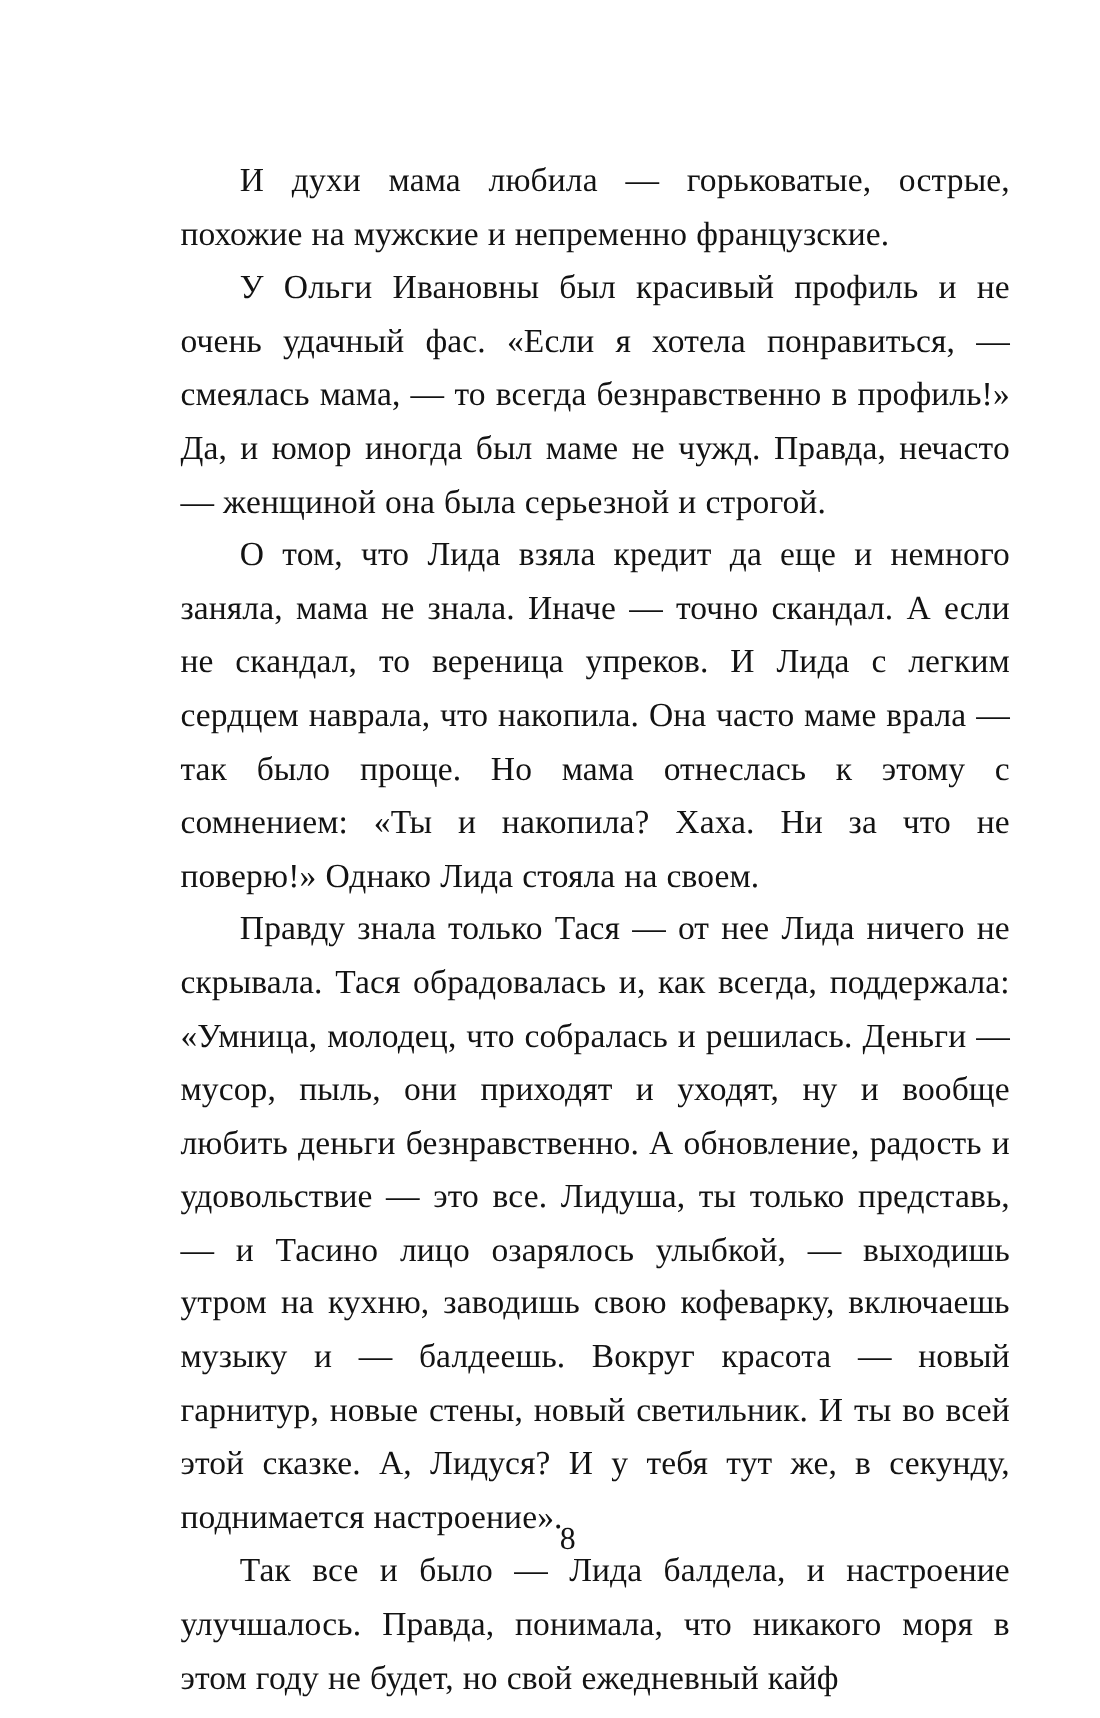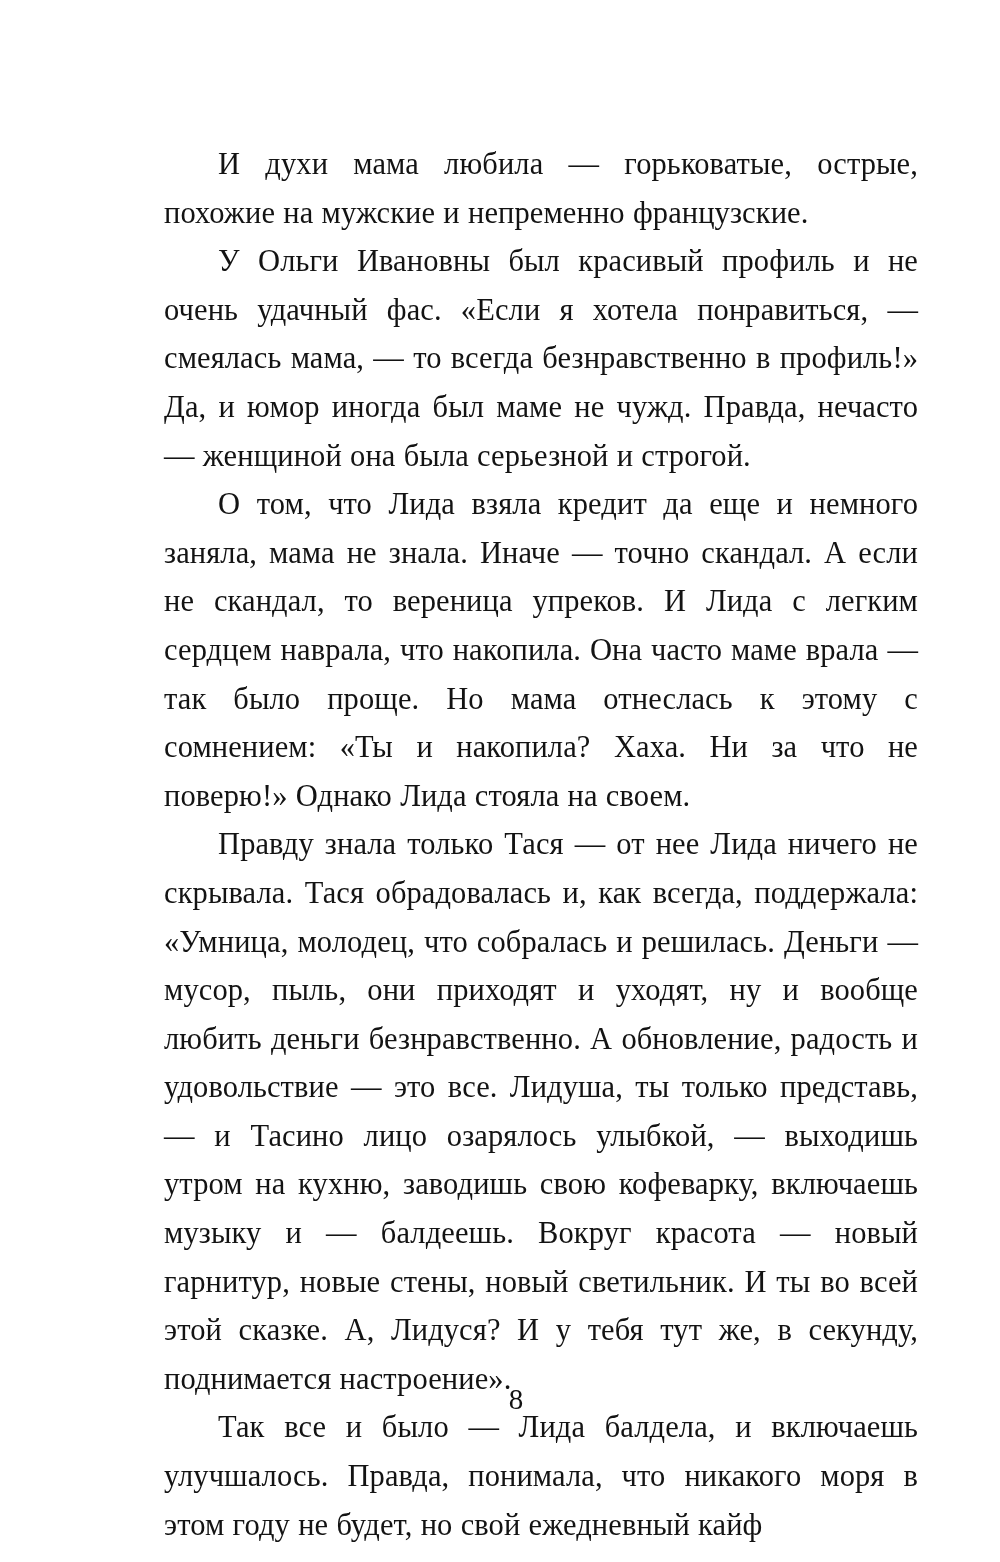--- a/index.html
+++ b/index.html
@@ -52,16 +52,16 @@
 </style>
 </head>
 <body>
 
 <div class="page">
   <div class="body-text">
     <p>И духи мама любила — горьковатые, острые, похожие на мужские и непременно французские.</p>
     <p>У Ольги Ивановны был красивый профиль и не очень удачный фас. «Если я хотела понравиться, — смеялась мама, — то всегда безнравственно в профиль!» Да, и юмор иногда был маме не чужд. Правда, нечасто — женщиной она была серьезной и строгой.</p>
     <p>О том, что Лида взяла кредит да еще и немного заняла, мама не знала. Иначе — точно скандал. А если не скандал, то вереница упреков. И Лида с легким сердцем наврала, что накопила. Она часто маме врала — так было проще. Но мама отнеслась к этому с сомнением: «Ты и накопила? Хаха. Ни за что не поверю!» Однако Лида стояла на своем.</p>
     <p>Правду знала только Тася — от нее Лида ничего не скрывала. Тася обрадовалась и, как всегда, поддержала: «Умница, молодец, что собралась и решилась. Деньги — мусор, пыль, они приходят и уходят, ну и вообще любить деньги безнравственно. А обновление, радость и удовольствие — это все. Лидуша, ты только представь, — и Тасино лицо озарялось улыбкой, — выходишь утром на кухню, заводишь свою кофеварку, включаешь музыку и — балдеешь. Вокруг красота — новый гарнитур, новые стены, новый светильник. И ты во всей этой сказке. А, Лидуся? И у тебя тут же, в секунду, поднимается настроение».</p>
-    <p>Так все и было — Лида балдела, и включаешь улучшалось. Правда, понимала, что никакого моря в этом году не будет, но свой ежедневный кайф</p>
+    <p>Так все и было — Лида балдела, и настроение улучшалось. Правда, понимала, что никакого моря в этом году не будет, но свой ежедневный кайф</p>
   </div>
   <div class="page-number">8</div>
 </div>
 
 </body></html>

